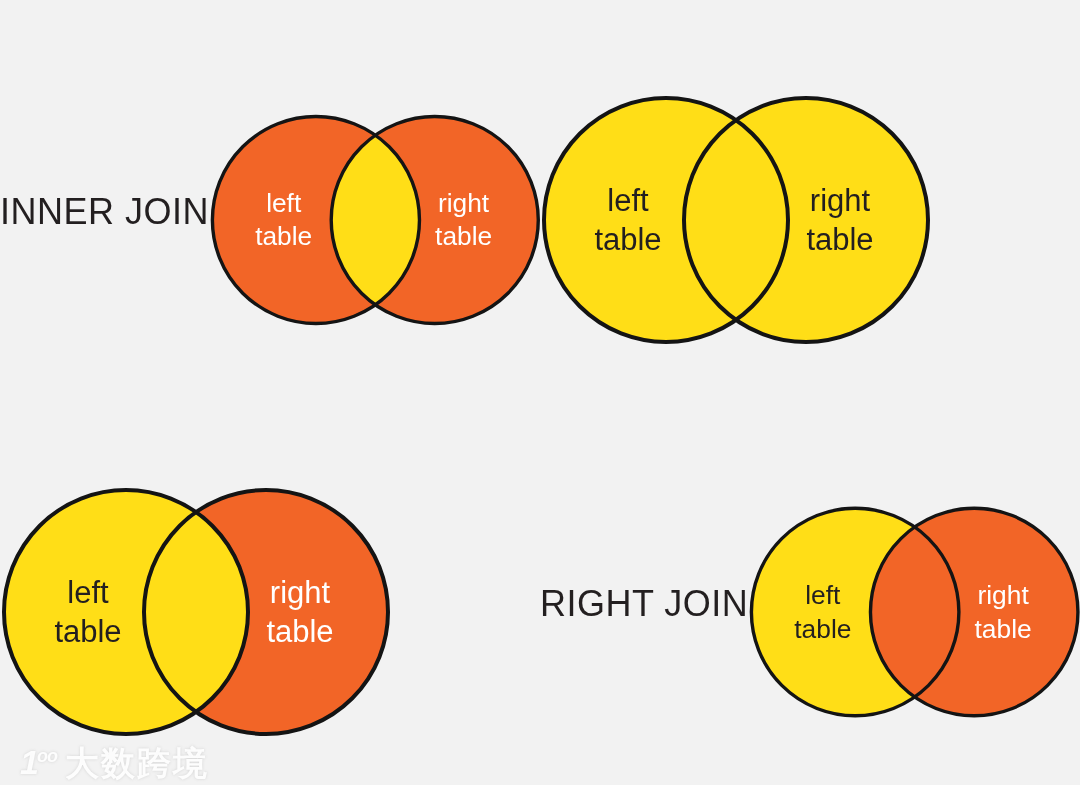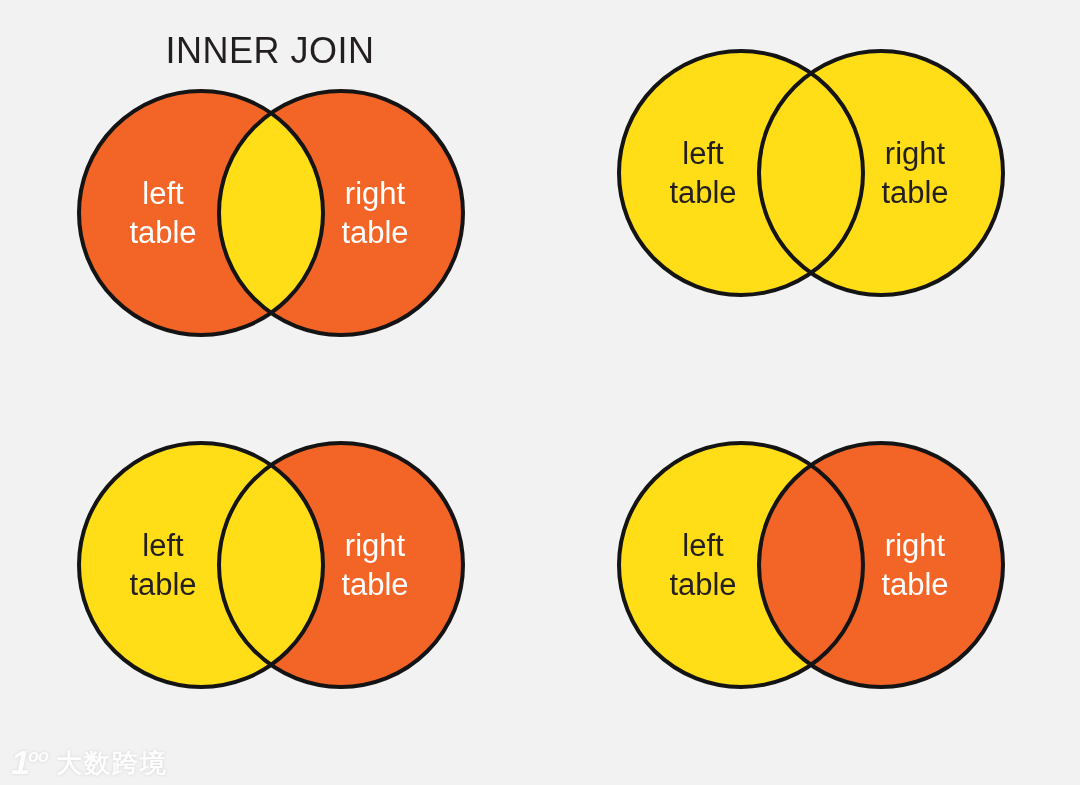--- a/index.html
+++ b/index.html
@@ -18,63 +18,63 @@
     display: grid;
     grid-template-columns: 540px 540px;
     grid-template-rows: 392px 393px;
     width: 1080px;
     height: 785px;
   }
   .cell {
     box-sizing: border-box;
     padding-top: 31px;
     display: flex;
-    flex-direction: column;
+    flex-direction: row;
     align-items: center;
   }
   .diagram-title {
     font-size: 36px;
     line-height: 40px;
     color: #231F20;
     letter-spacing: 0.5px;
     text-align: center;
     white-space: nowrap;
   }
   .venn-svg {
     margin-top: 16px;
     display: block;
   }
   .venn-label {
     font-family: "Liberation Sans", "DejaVu Sans", sans-serif;
     font-size: 31px;
   }
   .watermark {
     position: absolute;
-    left: 11px;
+    left: 20px;
     bottom: 8px;
     display: flex;
     align-items: flex-end;
     color: rgba(255,255,255,0.93);
     text-shadow: 0 0 3px rgba(120,120,120,0.25);
     user-select: none;
   }
   .wm-mark {
     font-size: 34px;
     font-weight: bold;
     line-height: 30px;
     font-style: italic;
     letter-spacing: -2px;
     margin-right: 8px;
   }
   .wm-mark sup {
     font-size: 18px;
     letter-spacing: -1px;
   }
   .wm-text {
-    font-size: 26px;
+    font-size: 34px;
     font-weight: bold;
     line-height: 28px;
     letter-spacing: 2px;
   }
 </style>
 </head>
 <body>
 
 <div class="grid">
 
@@ -130,20 +130,21 @@
       <circle cx="126" cy="126" r="122" fill="none" stroke="#141414" stroke-width="4"></circle>
       <circle cx="266" cy="126" r="122" fill="none" stroke="#141414" stroke-width="4"></circle>
       <text class="venn-label" x="88" y="117" text-anchor="middle" fill="#231F20">left</text>
       <text class="venn-label" x="88" y="156" text-anchor="middle" fill="#231F20">table</text>
       <text class="venn-label" x="300" y="117" text-anchor="middle" fill="#FFFFFF">right</text>
       <text class="venn-label" x="300" y="156" text-anchor="middle" fill="#FFFFFF">table</text>
     </svg>
   </div>
 
   <div class="cell">
+    <div class="diagram-title">RIGHT JOIN</div>
     <svg class="venn-svg" width="390" height="252" viewBox="0 0 390 252">
       <defs>
         <clipPath id="clipL3">
             <circle cx="126" cy="126" r="122"></circle>
           </clipPath>
       </defs>
       <circle cx="126" cy="126" r="122" fill="#FFDE17"></circle>
       <circle cx="266" cy="126" r="122" fill="#F26527"></circle>
       <circle cx="266" cy="126" r="122" clip-path="url(#clipL3)" fill="#F26527"></circle>
       <circle cx="126" cy="126" r="122" fill="none" stroke="#141414" stroke-width="4"></circle>

